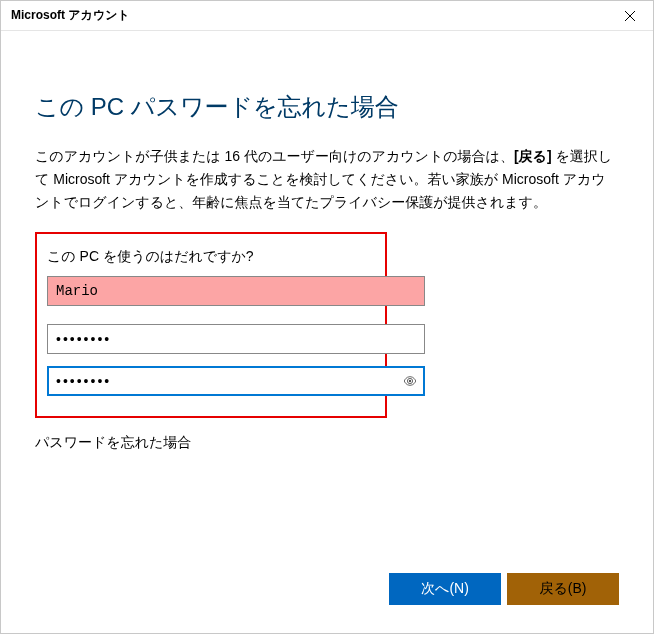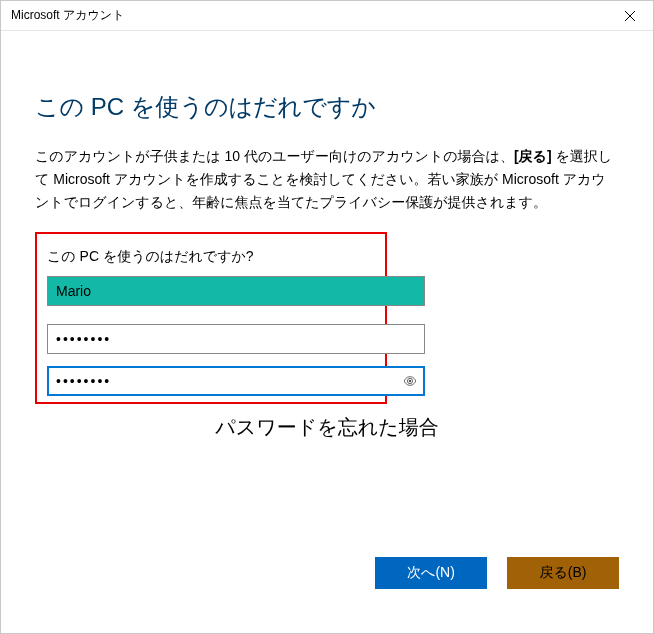--- a/index.html
+++ b/index.html
@@ -1,36 +1,36 @@
 <!DOCTYPE html>
 <html><head>
 <meta charset="utf-8">
 <style>
   * { box-sizing: border-box; margin: 0; padding: 0; }
   html, body { width: 654px; height: 634px; font-family: "Yu Gothic UI", "Meiryo", "Segoe UI", sans-serif; background: #fff; color: #000; }
   .window { width: 654px; height: 634px; border: 1px solid #c8c8c8; position: relative; background: #fff; }
   .titlebar { height: 30px; display: flex; align-items: center; border-bottom: 1px solid #e5e5e5; }
-  .titlebar-title { font-size: 12px; padding-left: 10px; flex: 1; color: #000; }
+  .titlebar-title { font-size: 12px; padding-left: 10px; flex: 1; color: #000; font-weight: bold; }
   .titlebar-close { width: 46px; height: 30px; display: flex; align-items: center; justify-content: center; cursor: pointer; }
   .titlebar-close svg { width: 10px; height: 10px; }
   .content { padding: 34px 34px 0 34px; }
   .heading { font-size: 24px; font-weight: 400; color: #003a66; margin-top: 26px; margin-bottom: 22px; }
   .para { font-size: 14px; line-height: 1.65; margin-bottom: 18px; color: #000; }
   .para .bold { font-weight: 700; }
-  .form-box { border: 2px solid #e60000; padding: 14px 10px 6px 10px; width: 352px; margin-bottom: 10px; }
+  .form-box { border: 2px solid #e60000; padding: 14px 10px 20px 10px; width: 352px; margin-bottom: 16px; }
   .field-label { font-size: 14px; margin-bottom: 10px; color: #000; }
-  .text-input { width: 378px; height: 30px; border: 1px solid #888; padding: 0 8px; font-size: 14px; font-family: Liberation Sans, sans-serif; background: #14b8a6; }
+  .text-input { width: 378px; height: 30px; border: 1px solid #888; padding: 0 8px; font-size: 14px; font-family: Liberation Mono, monospace; background: #fca5a5; }
   .gap { height: 18px; }
   .pw-wrap { position: relative; width: 378px; }
   .pw-input { width: 378px; height: 30px; border: 1px solid #888; padding: 0 30px 0 8px; font-size: 14px; font-family: inherit; letter-spacing: 2px; }
   .pw-input.focused { border: 1px solid #0078d4; outline: 1px solid #0078d4; outline-offset: -2px; }
   .gap-sm { height: 12px; }
   .reveal { position: absolute; right: 6px; top: 50%; transform: translateY(-50%); cursor: pointer; display:flex; align-items:center; justify-content:center; width:18px; height:18px;}
-  .forgot { font-size: 20px; color: #000; margin-top: 6px; text-align: center; }
-  .button-row { position: absolute; right: 34px; bottom: 44px; display: flex; gap: 20px; }
+  .forgot { font-size: 14px; color: #000; margin-top: 6px; }
+  .button-row { position: absolute; right: 34px; bottom: 28px; display: flex; gap: 6px; }
   .btn { width: 112px; height: 32px; font-size: 14px; border: none; cursor: pointer; font-family: inherit; }
   .btn-primary { background: #0067c0; color: #fff; }
   .btn-secondary { background: #a16207; color: #000; }
   .dots { font-family: Arial, sans-serif; }
 </style>
 </head>
 <body>
 
 <div class="window">
 
@@ -39,24 +39,24 @@
     <div class="titlebar-close">
       <svg viewBox="0 0 10 10">
         <line x1="0" y1="0" x2="10" y2="10" stroke="#000" stroke-width="1"></line>
         <line x1="10" y1="0" x2="0" y2="10" stroke="#000" stroke-width="1"></line>
       </svg>
     </div>
   </div>
 
   <div class="content">
 
-    <h1 class="heading">この PC を使うのはだれですか</h1>
+    <h1 class="heading">この PC パスワードを忘れた場合</h1>
 
     <p class="para">
-      <span>このアカウントが子供または 10 代のユーザー向けのアカウントの場合は、</span><span class="bold">[戻る]</span><span> を選択して Microsoft アカウントを作成することを検討してください。若い家族が Microsoft アカウントでログインすると、年齢に焦点を当てたプライバシー保護が提供されます。</span>
+      <span>このアカウントが子供または 16 代のユーザー向けのアカウントの場合は、</span><span class="bold">[戻る]</span><span> を選択して Microsoft アカウントを作成することを検討してください。若い家族が Microsoft アカウントでログインすると、年齢に焦点を当てたプライバシー保護が提供されます。</span>
     </p>
 
 
     <div class="form-box">
 
       <div class="field-label">この PC を使うのはだれですか?</div>
       <input type="text" class="text-input" value="Mario" style="">
 
       <div class="gap"></div>
 

